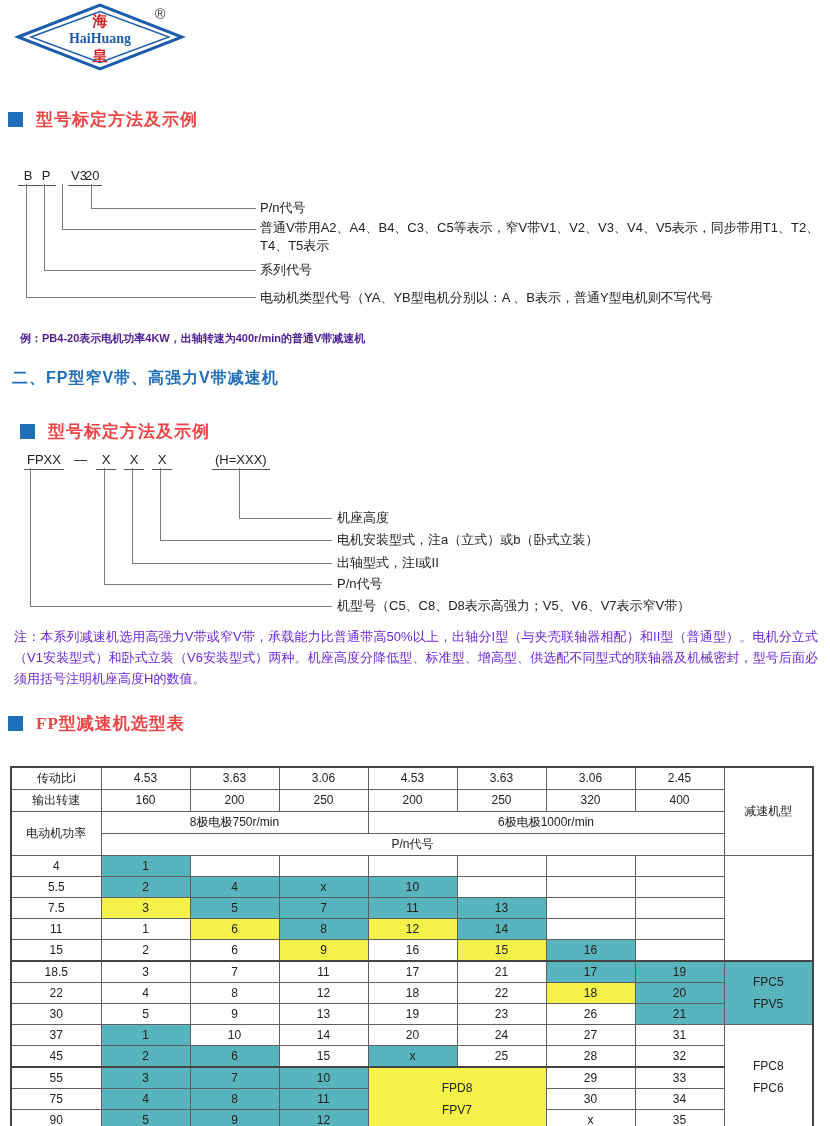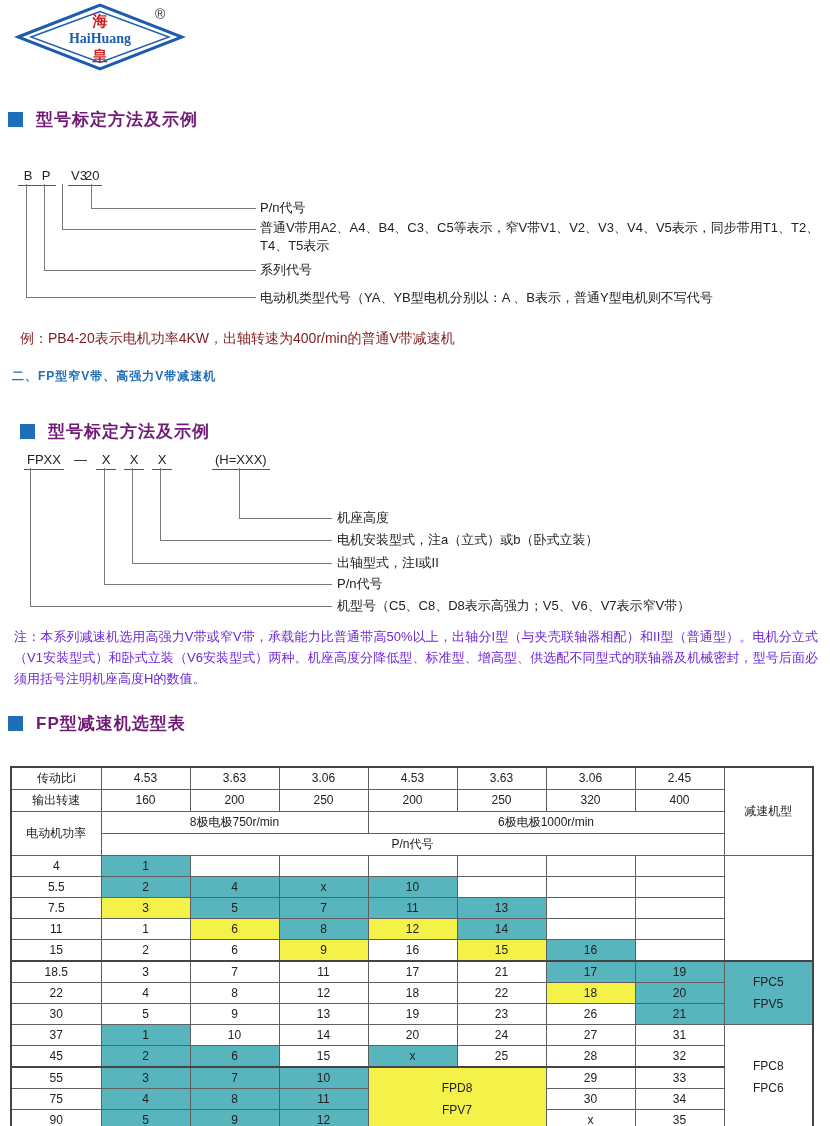--- a/index.html
+++ b/index.html
@@ -20,32 +20,32 @@
   .sl1{left:150px;}
   .sl2{left:268px;}
   .banner-text{position:absolute;right:16px;top:50%;transform:translateY(-50%);
                display:flex;align-items:baseline;gap:12px;color:#fff;white-space:nowrap;}
   .banner-cn{font-size:17px;font-weight:bold;letter-spacing:6px;}
   .banner-en{font-size:15px;letter-spacing:.5px;}
 
   
   .sec-head{position:absolute;display:flex;align-items:center;gap:13px;}
   .sq{width:15px;height:15px;background:#1f6eb8;flex:0 0 auto;}
-  .sec-head-text{font-size:17px;font-weight:bold;color:#701a75;letter-spacing:1px;white-space:nowrap;}
-  .big-head{position:absolute;font-size:12px;font-weight:bold;color:#1f6eb8;letter-spacing:1px;white-space:nowrap;}
+  .sec-head-text{font-size:17px;font-weight:bold;color:#ef4444;letter-spacing:1px;white-space:nowrap;font-family:Liberation Serif, serif;}
+  .big-head{position:absolute;font-size:16px;font-weight:bold;color:#1f6eb8;letter-spacing:1px;white-space:nowrap;}
 
   
   .code{position:absolute;font-size:13px;color:#222;text-align:center;
         border-bottom:1px solid #555;padding:0 3px 2px;min-width:14px;}
   .code-plain{position:absolute;font-size:13px;color:#222;padding:0 2px;}
   .conn{position:absolute;border-left:1px solid #7a7a7a;border-bottom:1px solid #7a7a7a;}
   .dlabel{position:absolute;font-size:13px;color:#222;line-height:18px;white-space:nowrap;}
   .dlabel.wrap{white-space:normal;}
 
-  .body-text{position:absolute;font-size:14px;color:#7f1d1d;line-height:20px;}
+  .body-text{position:absolute;font-size:11px;color:#4c1d95;line-height:20px;font-weight:bold;}
   .note{position:absolute;font-size:13px;color:#6d28d9;line-height:21px;text-align:justify;}
 
   
   .sel-table{position:absolute;left:10px;top:766px;border-collapse:collapse;table-layout:fixed;
              width:802px;font-size:12px;color:#222;border:2px solid #444;}
   .sel-table th,.sel-table td{border:1px solid #5f5f5f;text-align:center;padding:0;
              font-weight:normal;height:20px;overflow:hidden;white-space:nowrap;}
   .sel-table thead tr{height:22px;padding-left:7px;}
   .teal{background:#58b4bd;}
   .yellow{background:#f4f148;}

